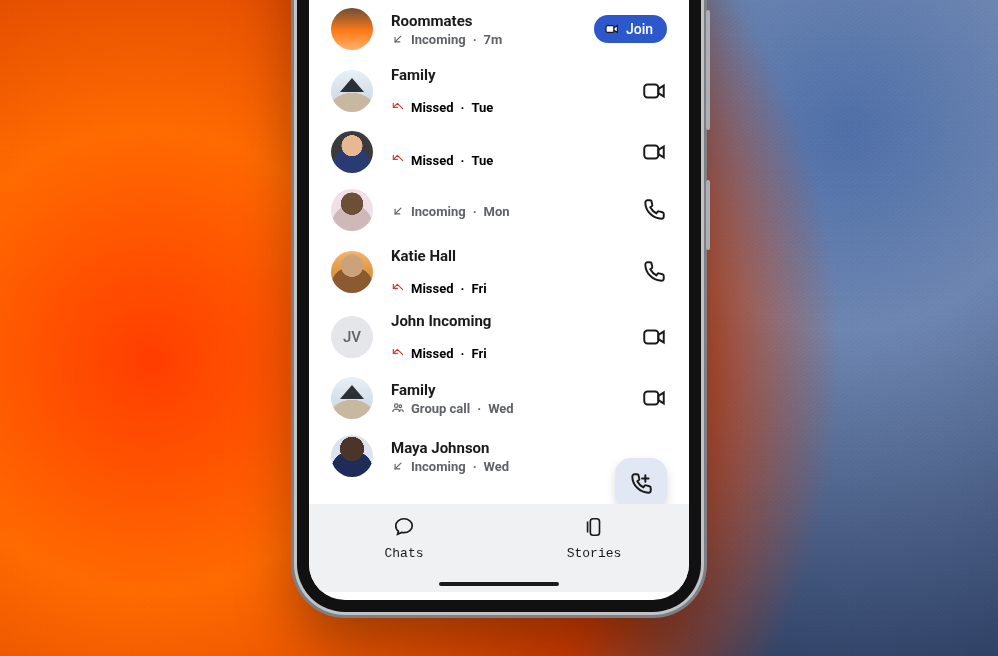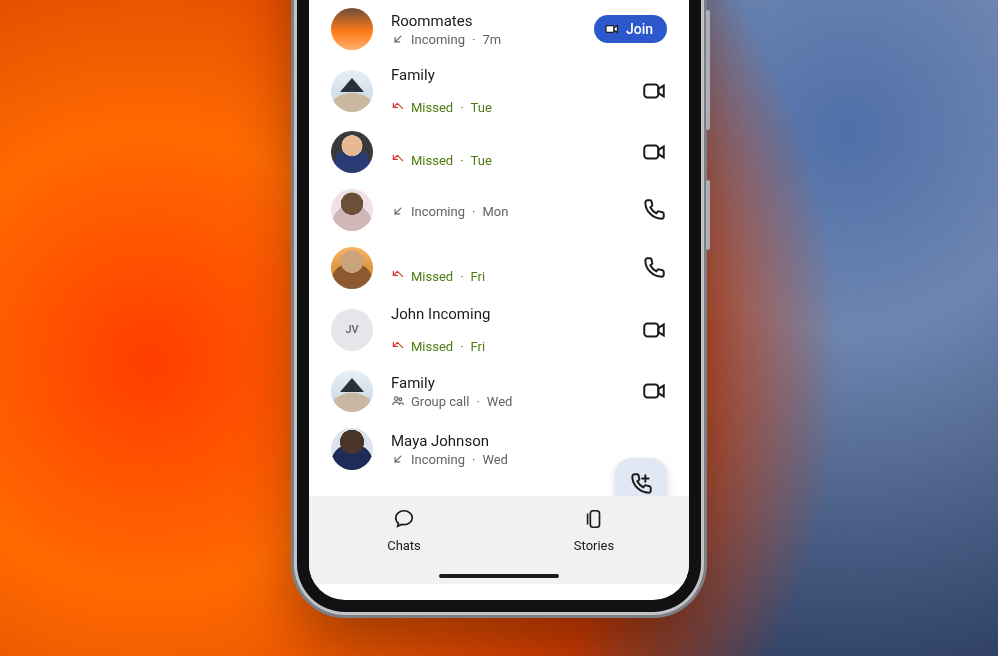--- a/index.html
+++ b/index.html
@@ -76,32 +76,32 @@
     align-items: center;
     gap: 18px;
     padding: 8px 22px 8px 22px;
     position: relative;
   }
   .avatar {
     width: 42px; height: 42px;
     border-radius: 50%;
     flex: 0 0 42px;
     display:flex; align-items:center; justify-content:center;
-    color:#fff; font-size:11px; font-weight:500;
+    color:#fff; font-size:15px; font-weight:500;
     background:#888;
   }
-  .row-text { flex: 1 1 auto; min-width:0; }
+  .row-text { flex: 1 1 auto; min-width:0;font-weight:bold; }
   .row-name { font-size: 15px; color:#1a1a1a; line-height:1.2; }
   .row-sub  {
     font-size: 13px;
     color:#5f6368;
     display:flex; align-items:center; gap:6px;
     margin-top:2px;
   }
-  .row-sub.missed { color:#4d7c0f;margin-top:16px; }
+  .row-sub.missed { color:#000000;margin-top:16px; }
   .row-sub .dot::before { content:"·"; margin:0 1px; }
   .row-sub svg { width:14px; height:14px; flex:0 0 14px; }
 
   .row-action {
     flex:0 0 auto;
     display:flex; align-items:center; justify-content:flex-end;
   }
   .row-action svg { width:26px; height:26px; stroke:#1a1a1a; fill:none; stroke-width:1.8; }
 
   
@@ -152,27 +152,28 @@
     border-radius: 16px;
     background:#e1e7f3;
     display:flex; align-items:center; justify-content:center;
     box-shadow: 0 4px 10px rgba(0,0,0,.15);
   }
   .fab svg { width:26px; height:26px; stroke:#1a1a1a; fill:none; stroke-width:1.8; }
 
   
   .navbar {
     position:absolute;
-    left:0; right:0; bottom:16px;
+    left:0; right:0; bottom:8px;
     height: 80px;
     background:#f0f1f3;
     display:flex;
     justify-content:space-around;
     align-items:flex-start;
     padding-top:8px;
+    font-family:Liberation Mono, monospace;
   }
   .nav-item {
     display:flex; flex-direction:column; align-items:center; gap:4px;
     font-size:13px; color:#1a1a1a;
   }
   .nav-icon-wrap {
     width:58px; height:30px;
     border-radius:16px;
     display:flex; align-items:center; justify-content:center;
   }
@@ -278,20 +279,21 @@
           </div>
           <div class="row-action">
             <svg viewBox="0 0 24 24">
               <path d="M6 3c-1 0-2 .8-2 2 0 8 7 15 15 15 1.2 0 2-1 2-2v-2.4c0-.7-.5-1.3-1.2-1.5l-3-.8c-.6-.2-1.2 0-1.6.5l-1 1.3c-2.4-1.2-4.4-3.2-5.6-5.6l1.3-1c.5-.4.7-1 .5-1.6l-.8-3C9.7 3.5 9.1 3 8.4 3H6z"></path>
             </svg>
           </div>
         </div>
         <div class="row">
           <div class="avatar av-woman2"></div>
           <div class="row-text">
+            <div class="row-name">Katie Hall</div>
             <div class="row-sub missed">
               <svg viewBox="0 0 24 24" fill="none" stroke="#d93a2b" stroke-width="2">
                 <path d="M4 4v7h7" stroke-linecap="round" stroke-linejoin="round"></path>
                 <path d="M4 11l7-7 9 9" stroke-linecap="round" stroke-linejoin="round"></path>
               </svg>
               <span>Missed</span>
               <span class="dot"></span>
               <span>Fri</span>
             </div>
           </div>

